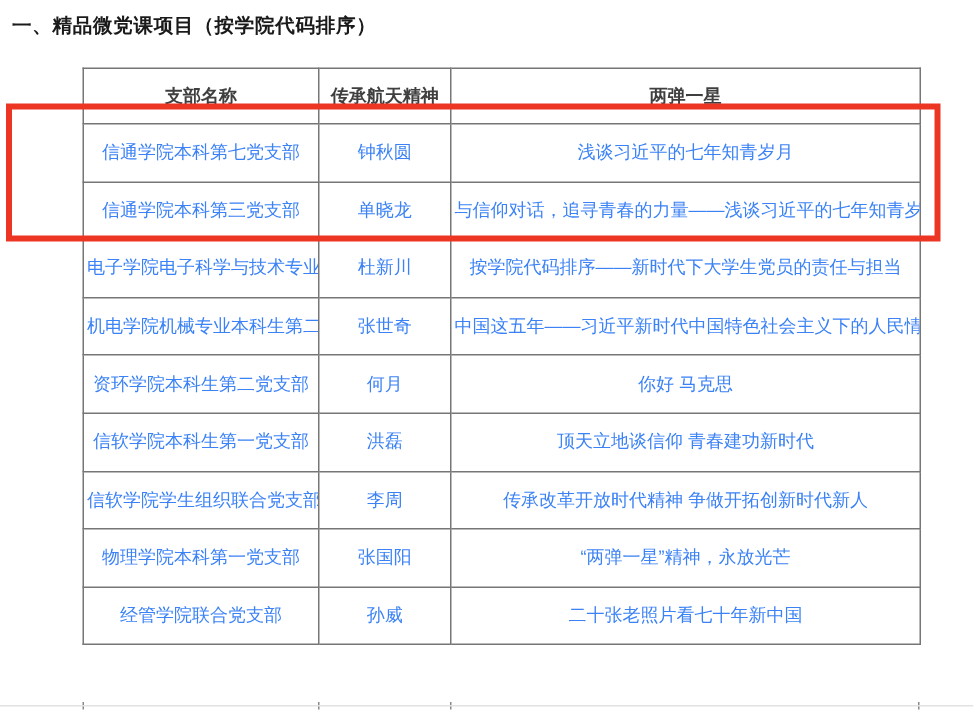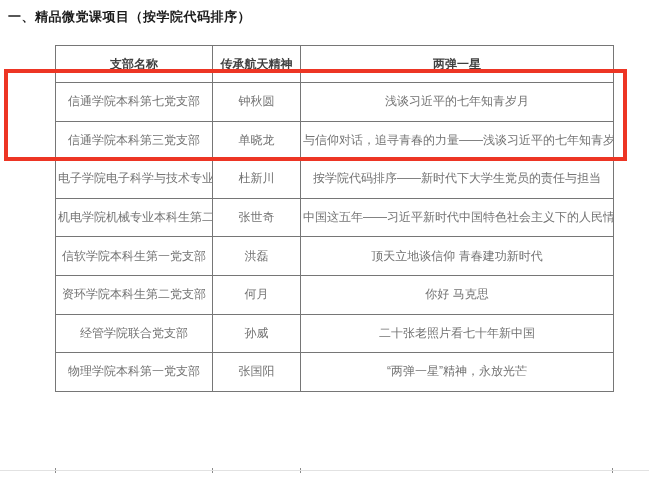--- a/index.html
+++ b/index.html
@@ -50,21 +50,21 @@
   .branch-table th {
     height: 36px;
     font-size: 12px;
     font-weight: bold;
     color: #3f3f3f;
   }
   .branch-table td {
     height: 37.6px;
     font-size: 12px;
     font-weight: normal;
-    color: #737373;
+    color: #3b82f6;
   }
   
   .highlight-box {
     position: absolute;
     left: 4px;
     top: 69px;
     width: 623px;
     height: 92px;
     border: 4px solid #ed3524;
     box-sizing: border-box;
@@ -127,38 +127,43 @@
         <td>电子学院电子科学与技术专业党支部</td>
         <td>杜新川</td>
         <td>按学院代码排序——新时代下大学生党员的责任与担当</td>
       </tr>
       <tr>
         <td>机电学院机械专业本科生第二党支部</td>
         <td>张世奇</td>
         <td>中国这五年——习近平新时代中国特色社会主义下的人民情怀</td>
       </tr>
       <tr>
+        <td>资环学院本科生第二党支部</td>
+        <td>何月</td>
+        <td>你好 马克思</td>
+      </tr>
+      <tr>
         <td>信软学院本科生第一党支部</td>
         <td>洪磊</td>
         <td>顶天立地谈信仰 青春建功新时代</td>
       </tr>
       <tr>
-        <td>资环学院本科生第二党支部</td>
-        <td>何月</td>
-        <td>你好 马克思</td>
+        <td>信软学院学生组织联合党支部</td>
+        <td>李周</td>
+        <td>传承改革开放时代精神 争做开拓创新时代新人</td>
+      </tr>
+      <tr>
+        <td>物理学院本科第一党支部</td>
+        <td>张国阳</td>
+        <td>“两弹一星”精神，永放光芒</td>
       </tr>
       <tr>
         <td>经管学院联合党支部</td>
         <td>孙威</td>
         <td>二十张老照片看七十年新中国</td>
-      </tr>
-      <tr>
-        <td>物理学院本科第一党支部</td>
-        <td>张国阳</td>
-        <td>“两弹一星”精神，永放光芒</td>
       </tr>
     </tbody>
   </table>
 
   <div class="stub s1"></div>
   <div class="stub s2"></div>
   <div class="stub s3"></div>
   <div class="stub s4"></div>
 
   <div class="page-bottom-edge"></div>

